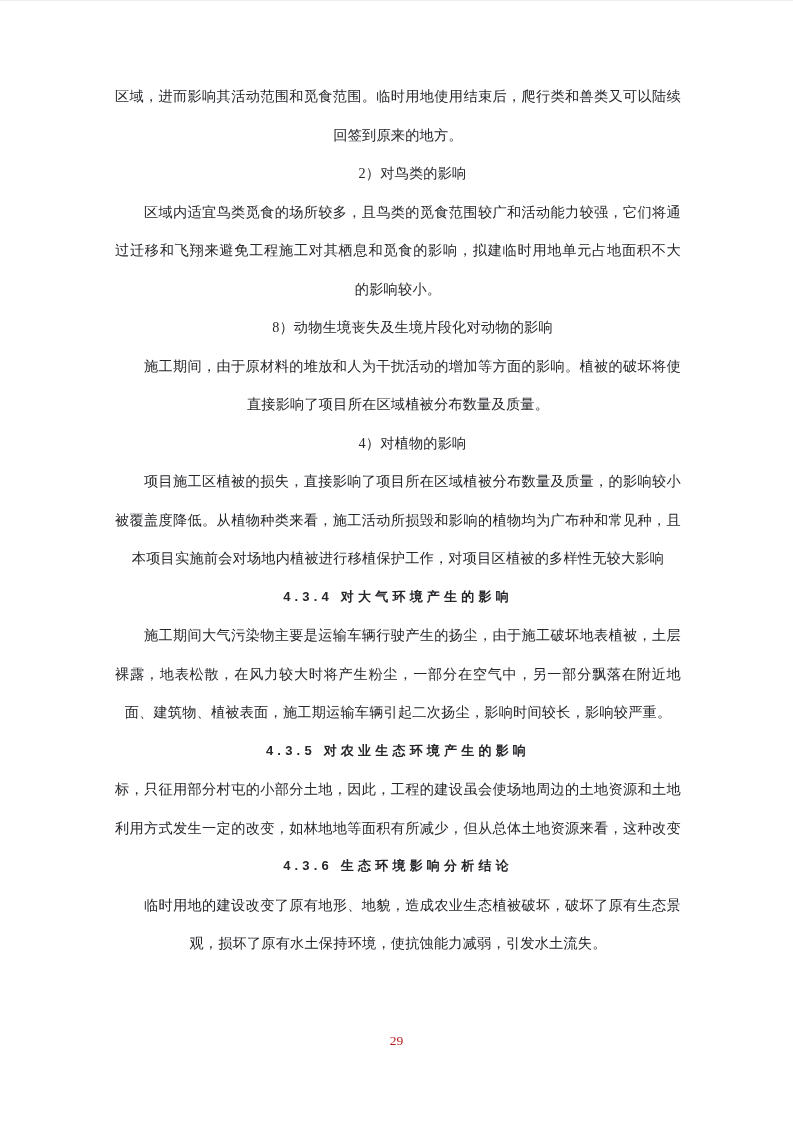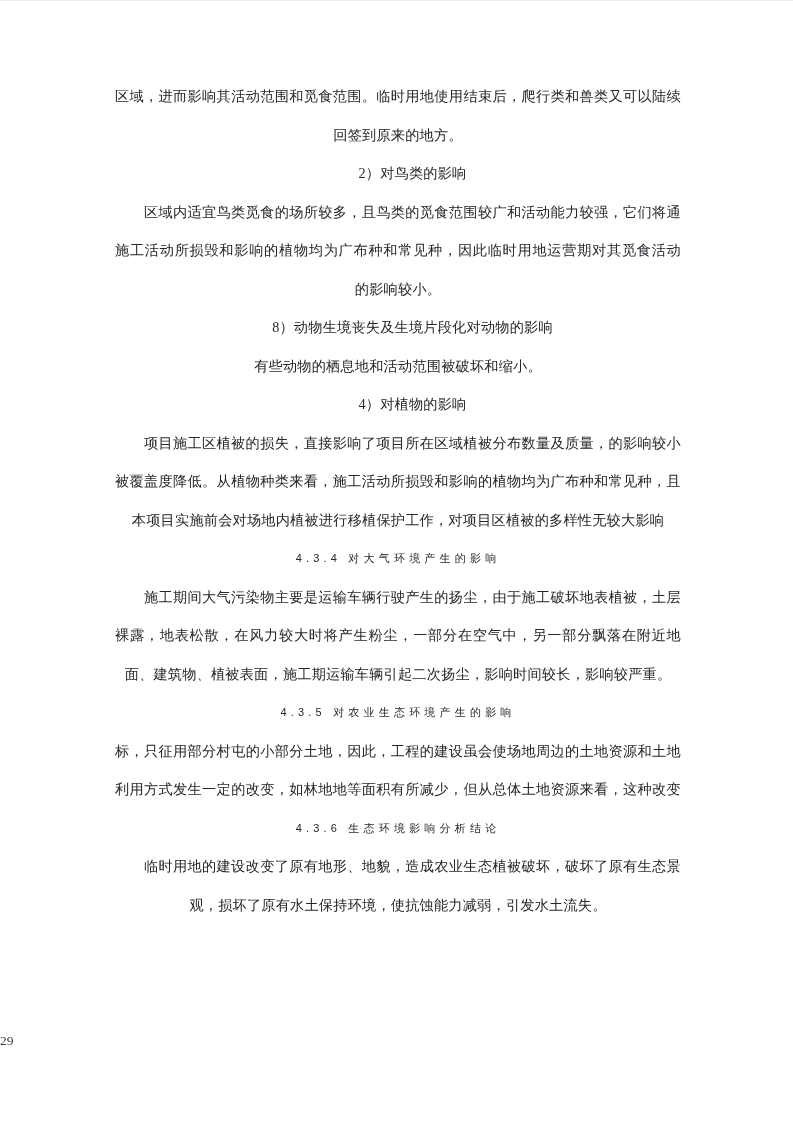--- a/index.html
+++ b/index.html
@@ -31,50 +31,51 @@
   }
   .ln.j {
     white-space: normal;
     word-break: break-all;
     text-align: justify;
     text-align-last: justify;
   }
   .ln.ind { padding-left: 29px; }
   .ln.hd {
     font-family: "Liberation Sans", "DejaVu Sans", sans-serif;
-    font-weight: normal;
-    font-size: 11px;
+    font-weight: bold;
+    font-size: 13px;
     letter-spacing: 4.2px;
   }
   .footer {
     position: absolute;
     left: 0;
     right: 0;
     top: 1030px;
     height: 20px;
     line-height: 20px;
-    text-align: left;
+    text-align: center;
     font-size: 13.5px;
-    color: #404040;
+    color: #b91c1c;
     font-family: "Liberation Serif", "DejaVu Serif", serif;
   }
 </style>
 </head>
 <body>
 
 <div class="page">
   <div class="textcol">
     <div class="ln j">区域，进而影响其活动范围和觅食范围。临时用地使用结束后，爬行类和兽类又可以陆续</div>
     <div class="ln">回签到原来的地方。</div>
     <div class="ln ind">2）对鸟类的影响</div>
     <div class="ln ind j">区域内适宜鸟类觅食的场所较多，且鸟类的觅食范围较广和活动能力较强，它们将通</div>
-    <div class="ln j">施工活动所损毁和影响的植物均为广布种和常见种，因此临时用地运营期对其觅食活动</div>
+    <div class="ln j">过迁移和飞翔来避免工程施工对其栖息和觅食的影响，拟建临时用地单元占地面积不大</div>
     <div class="ln">的影响较小。</div>
     <div class="ln ind">8）动物生境丧失及生境片段化对动物的影响</div>
-    <div class="ln">有些动物的栖息地和活动范围被破坏和缩小。</div>
+    <div class="ln ind j">施工期间，由于原材料的堆放和人为干扰活动的增加等方面的影响。植被的破坏将使</div>
+    <div class="ln">直接影响了项目所在区域植被分布数量及质量。</div>
     <div class="ln ind">4）对植物的影响</div>
     <div class="ln ind j">项目施工区植被的损失，直接影响了项目所在区域植被分布数量及质量，的影响较小</div>
     <div class="ln j">被覆盖度降低。从植物种类来看，施工活动所损毁和影响的植物均为广布种和常见种，且</div>
     <div class="ln">本项目实施前会对场地内植被进行移植保护工作，对项目区植被的多样性无较大影响</div>
     <div class="ln hd">4.3.4 对大气环境产生的影响</div>
     <div class="ln ind j">施工期间大气污染物主要是运输车辆行驶产生的扬尘，由于施工破坏地表植被，土层</div>
     <div class="ln j">裸露，地表松散，在风力较大时将产生粉尘，一部分在空气中，另一部分飘落在附近地</div>
     <div class="ln">面、建筑物、植被表面，施工期运输车辆引起二次扬尘，影响时间较长，影响较严重。</div>
     <div class="ln hd">4.3.5 对农业生态环境产生的影响</div>
     <div class="ln j">标，只征用部分村屯的小部分土地，因此，工程的建设虽会使场地周边的土地资源和土地</div>

